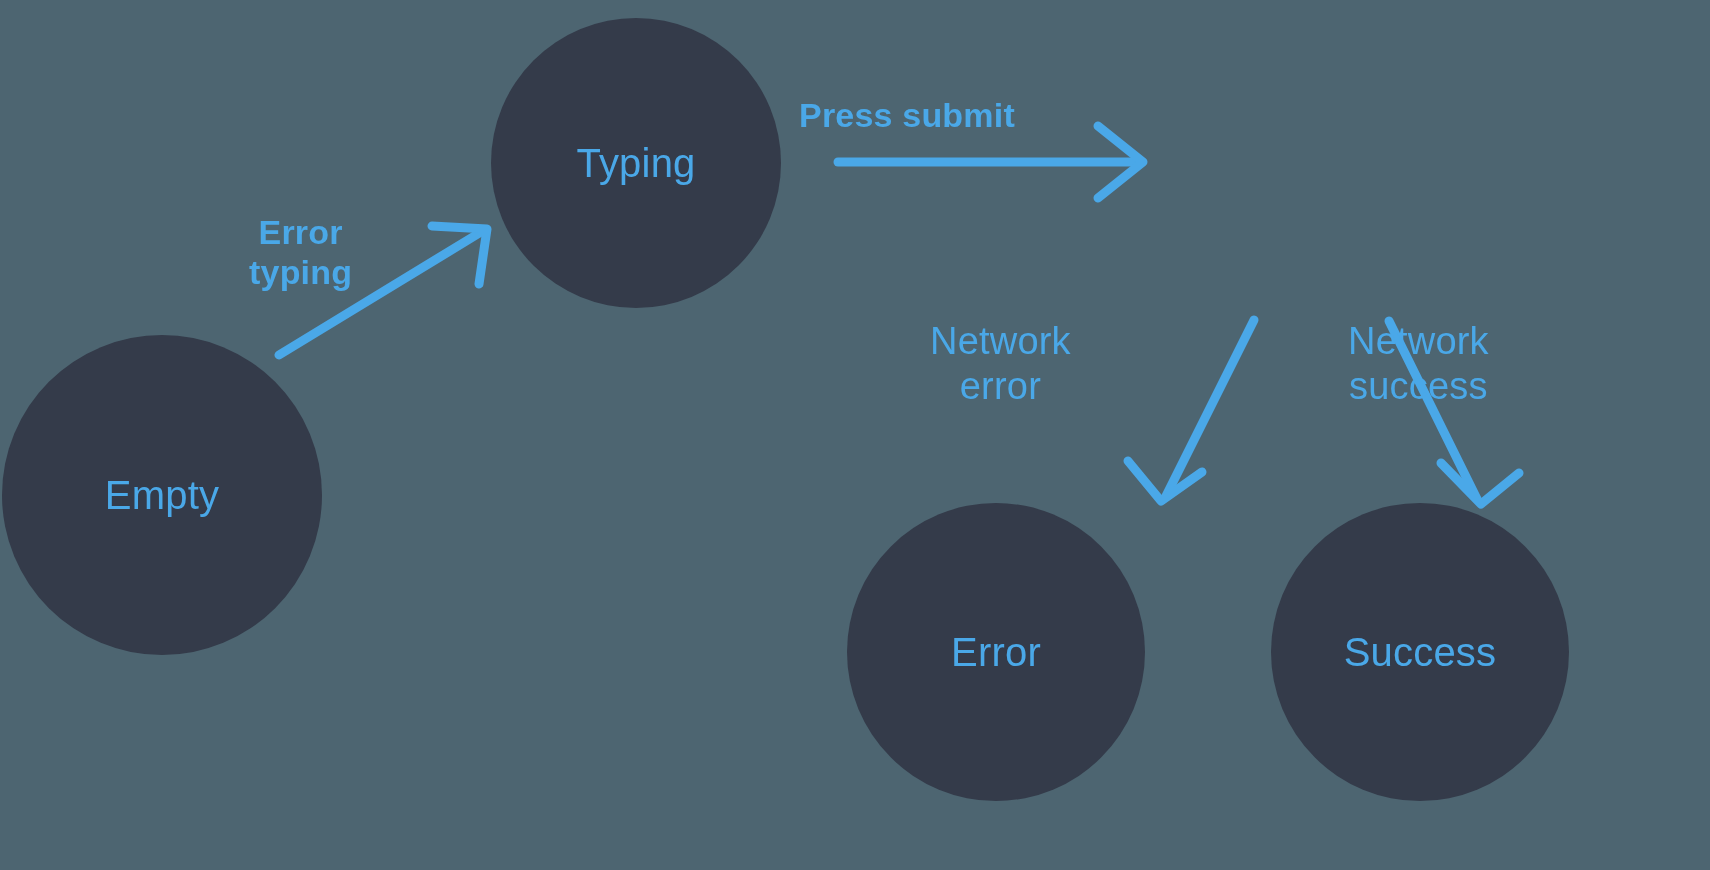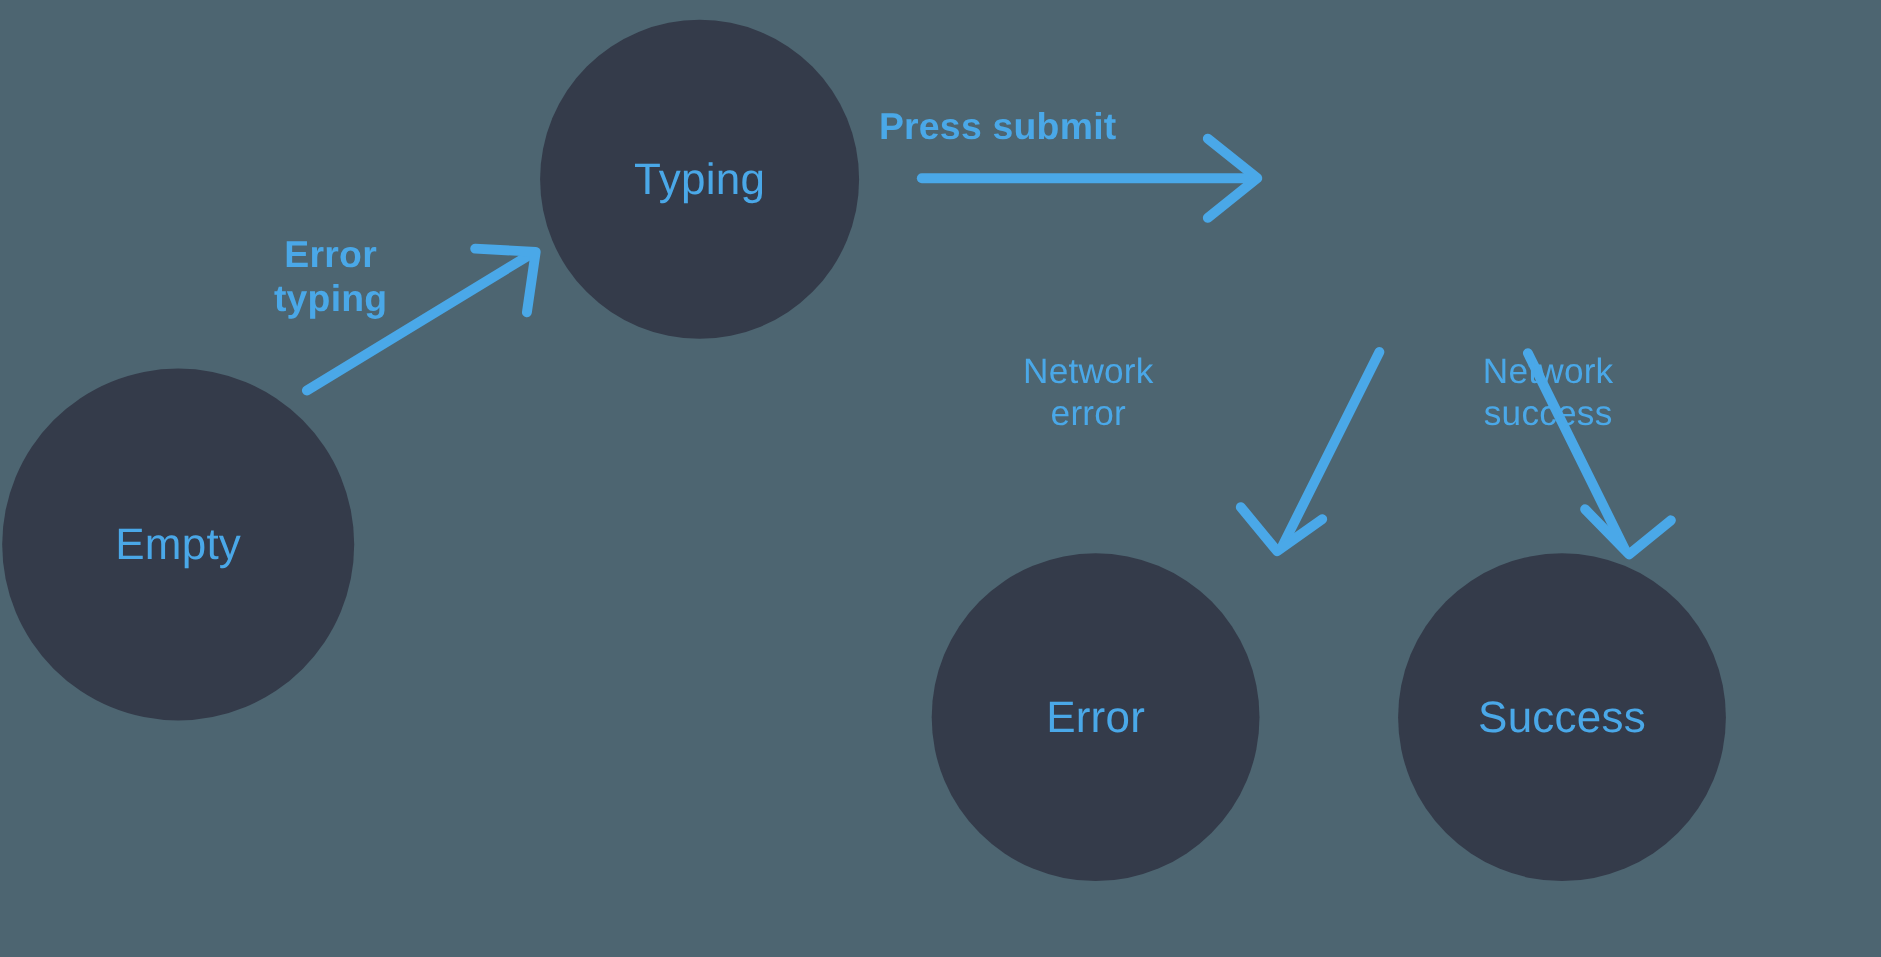--- a/index.html
+++ b/index.html
@@ -49,21 +49,21 @@
     white-space: pre-line;
     letter-spacing: 0.2px;
   }
   .edge-label.bold {
     font-weight: 700;
     font-size: 34px;
     margin-top: 35px;
   }
   .edge-label.regular {
     font-weight: 400;
-    font-size: 32px;
+    font-size: 38px;
   }
 </style>
 </head>
 <body>
 
 <div id="stage" style="background: rgb(77, 101, 113);">
 
   <svg id="edge-layer" viewBox="0 0 1710 870">
     <g fill="none" stroke="#4aa8e8" stroke-width="9" stroke-linecap="round" stroke-linejoin="round">
 

